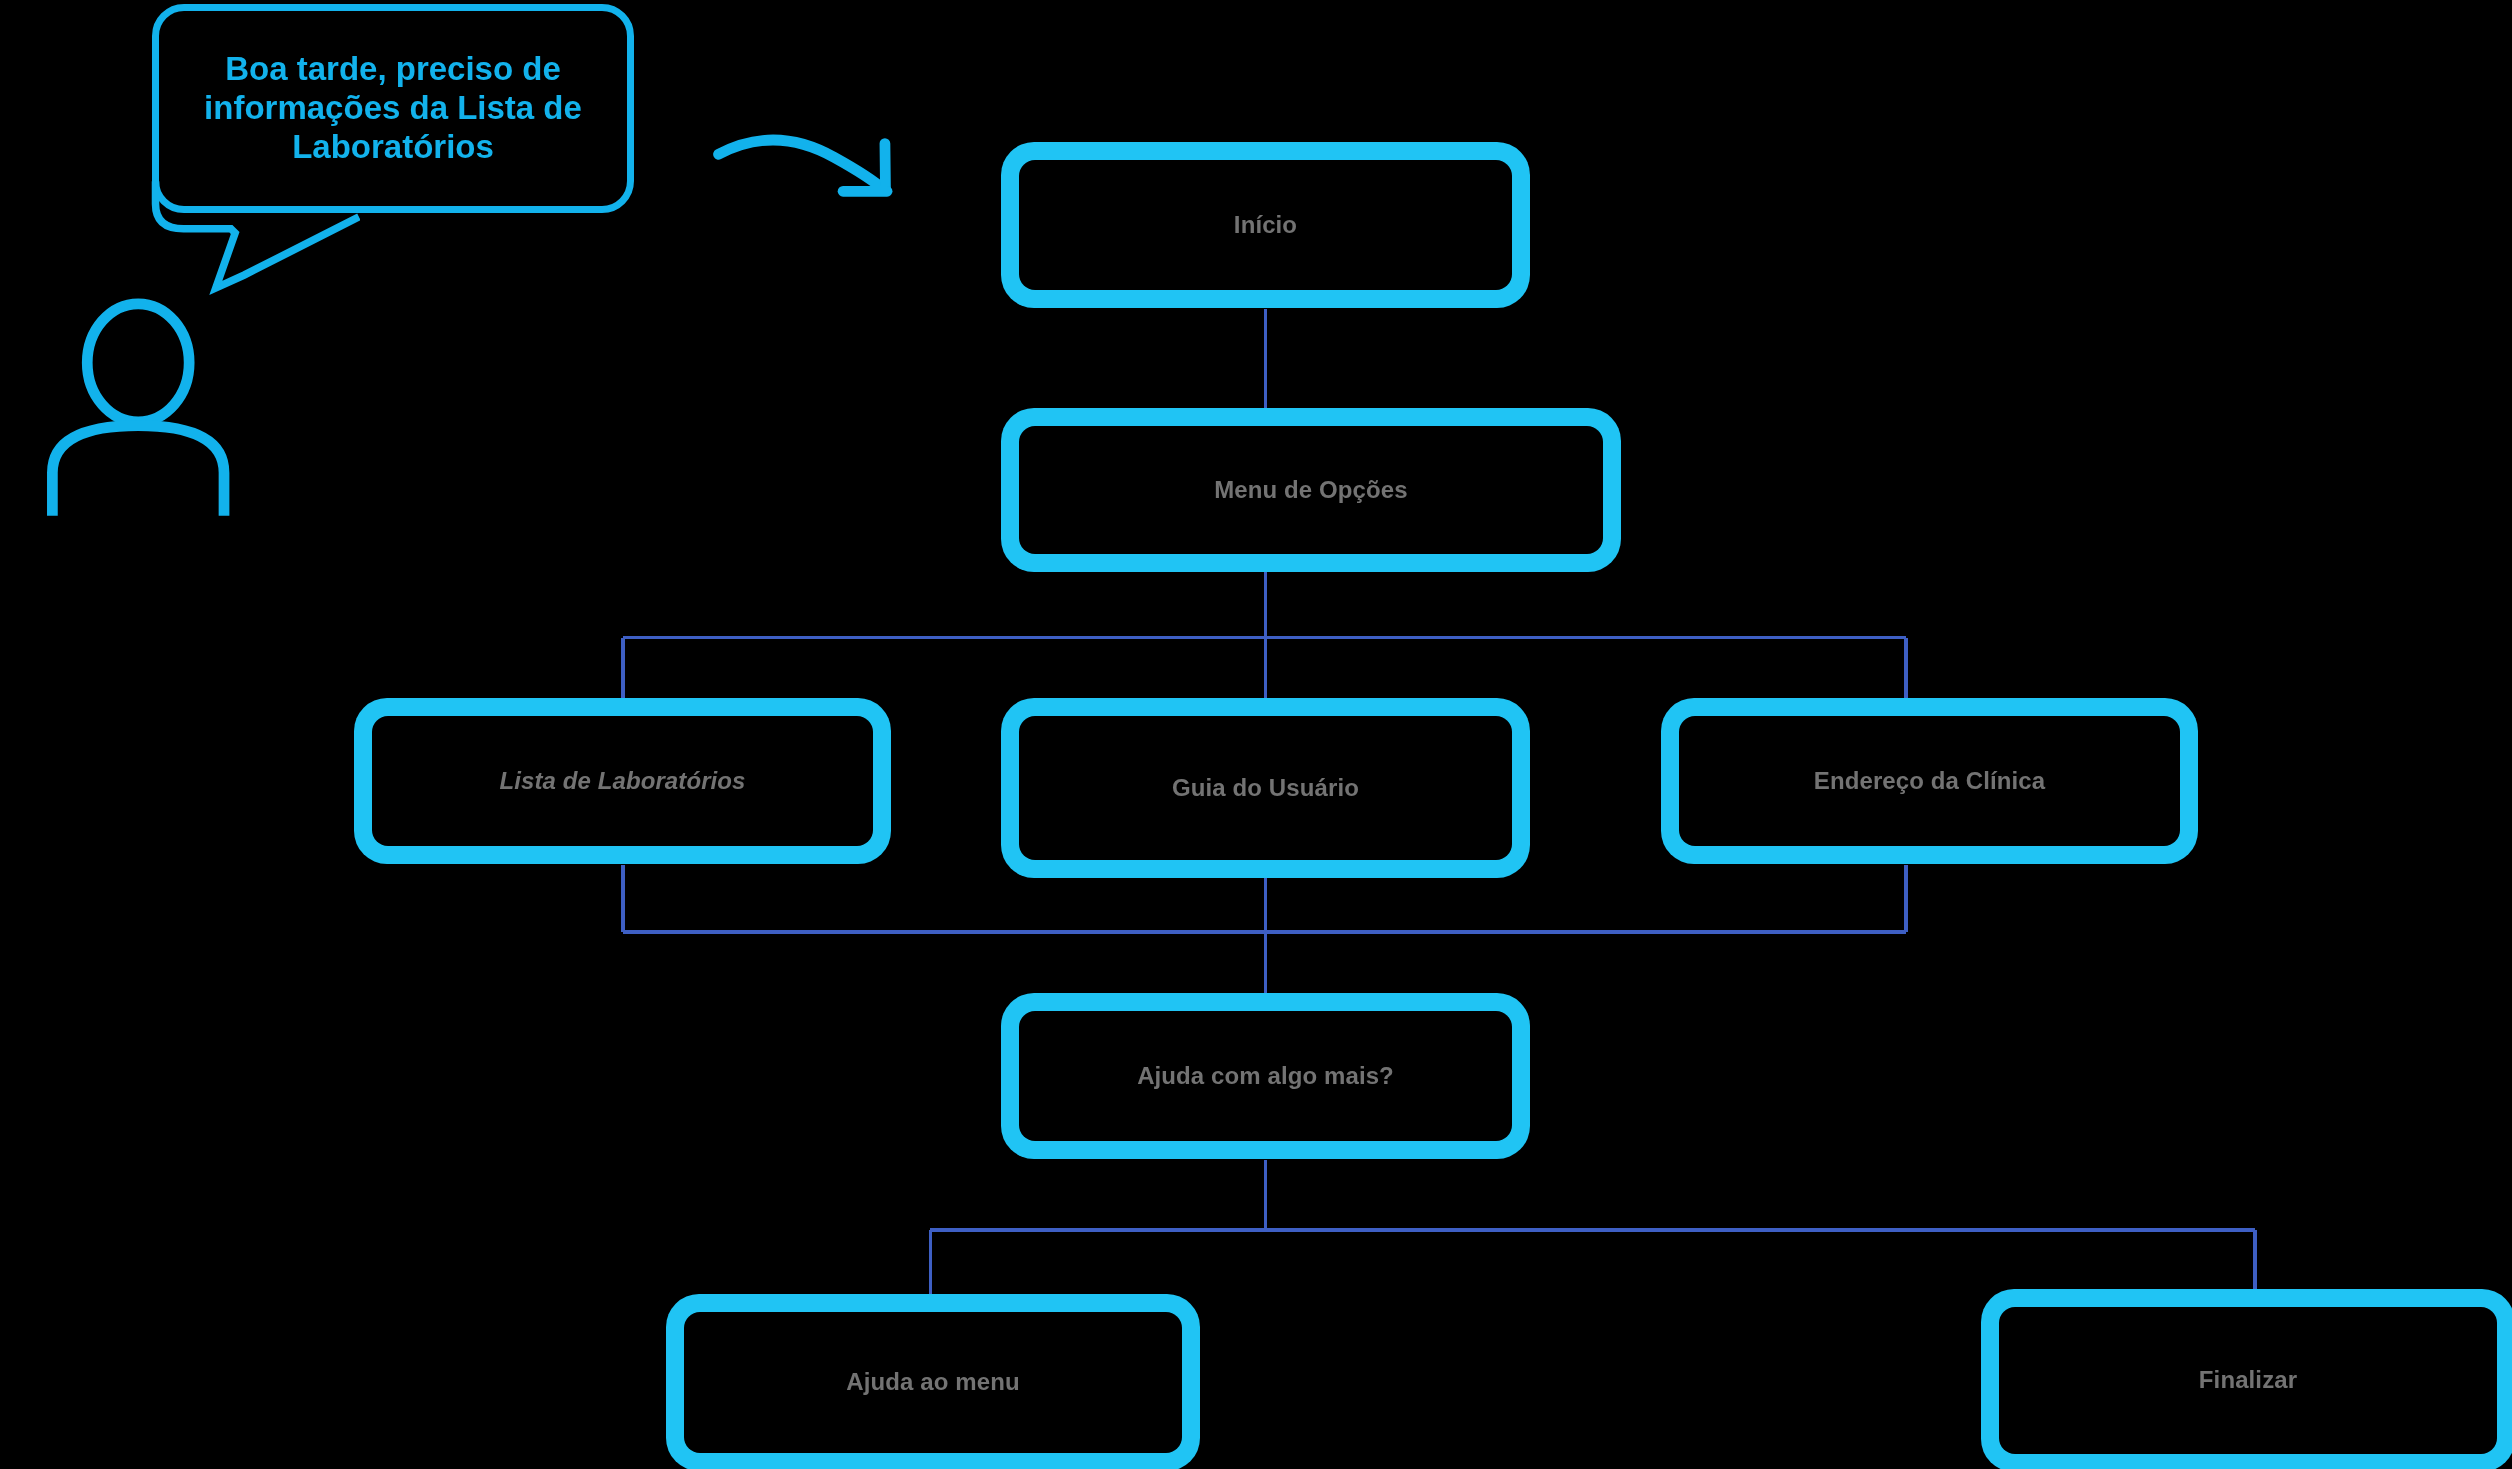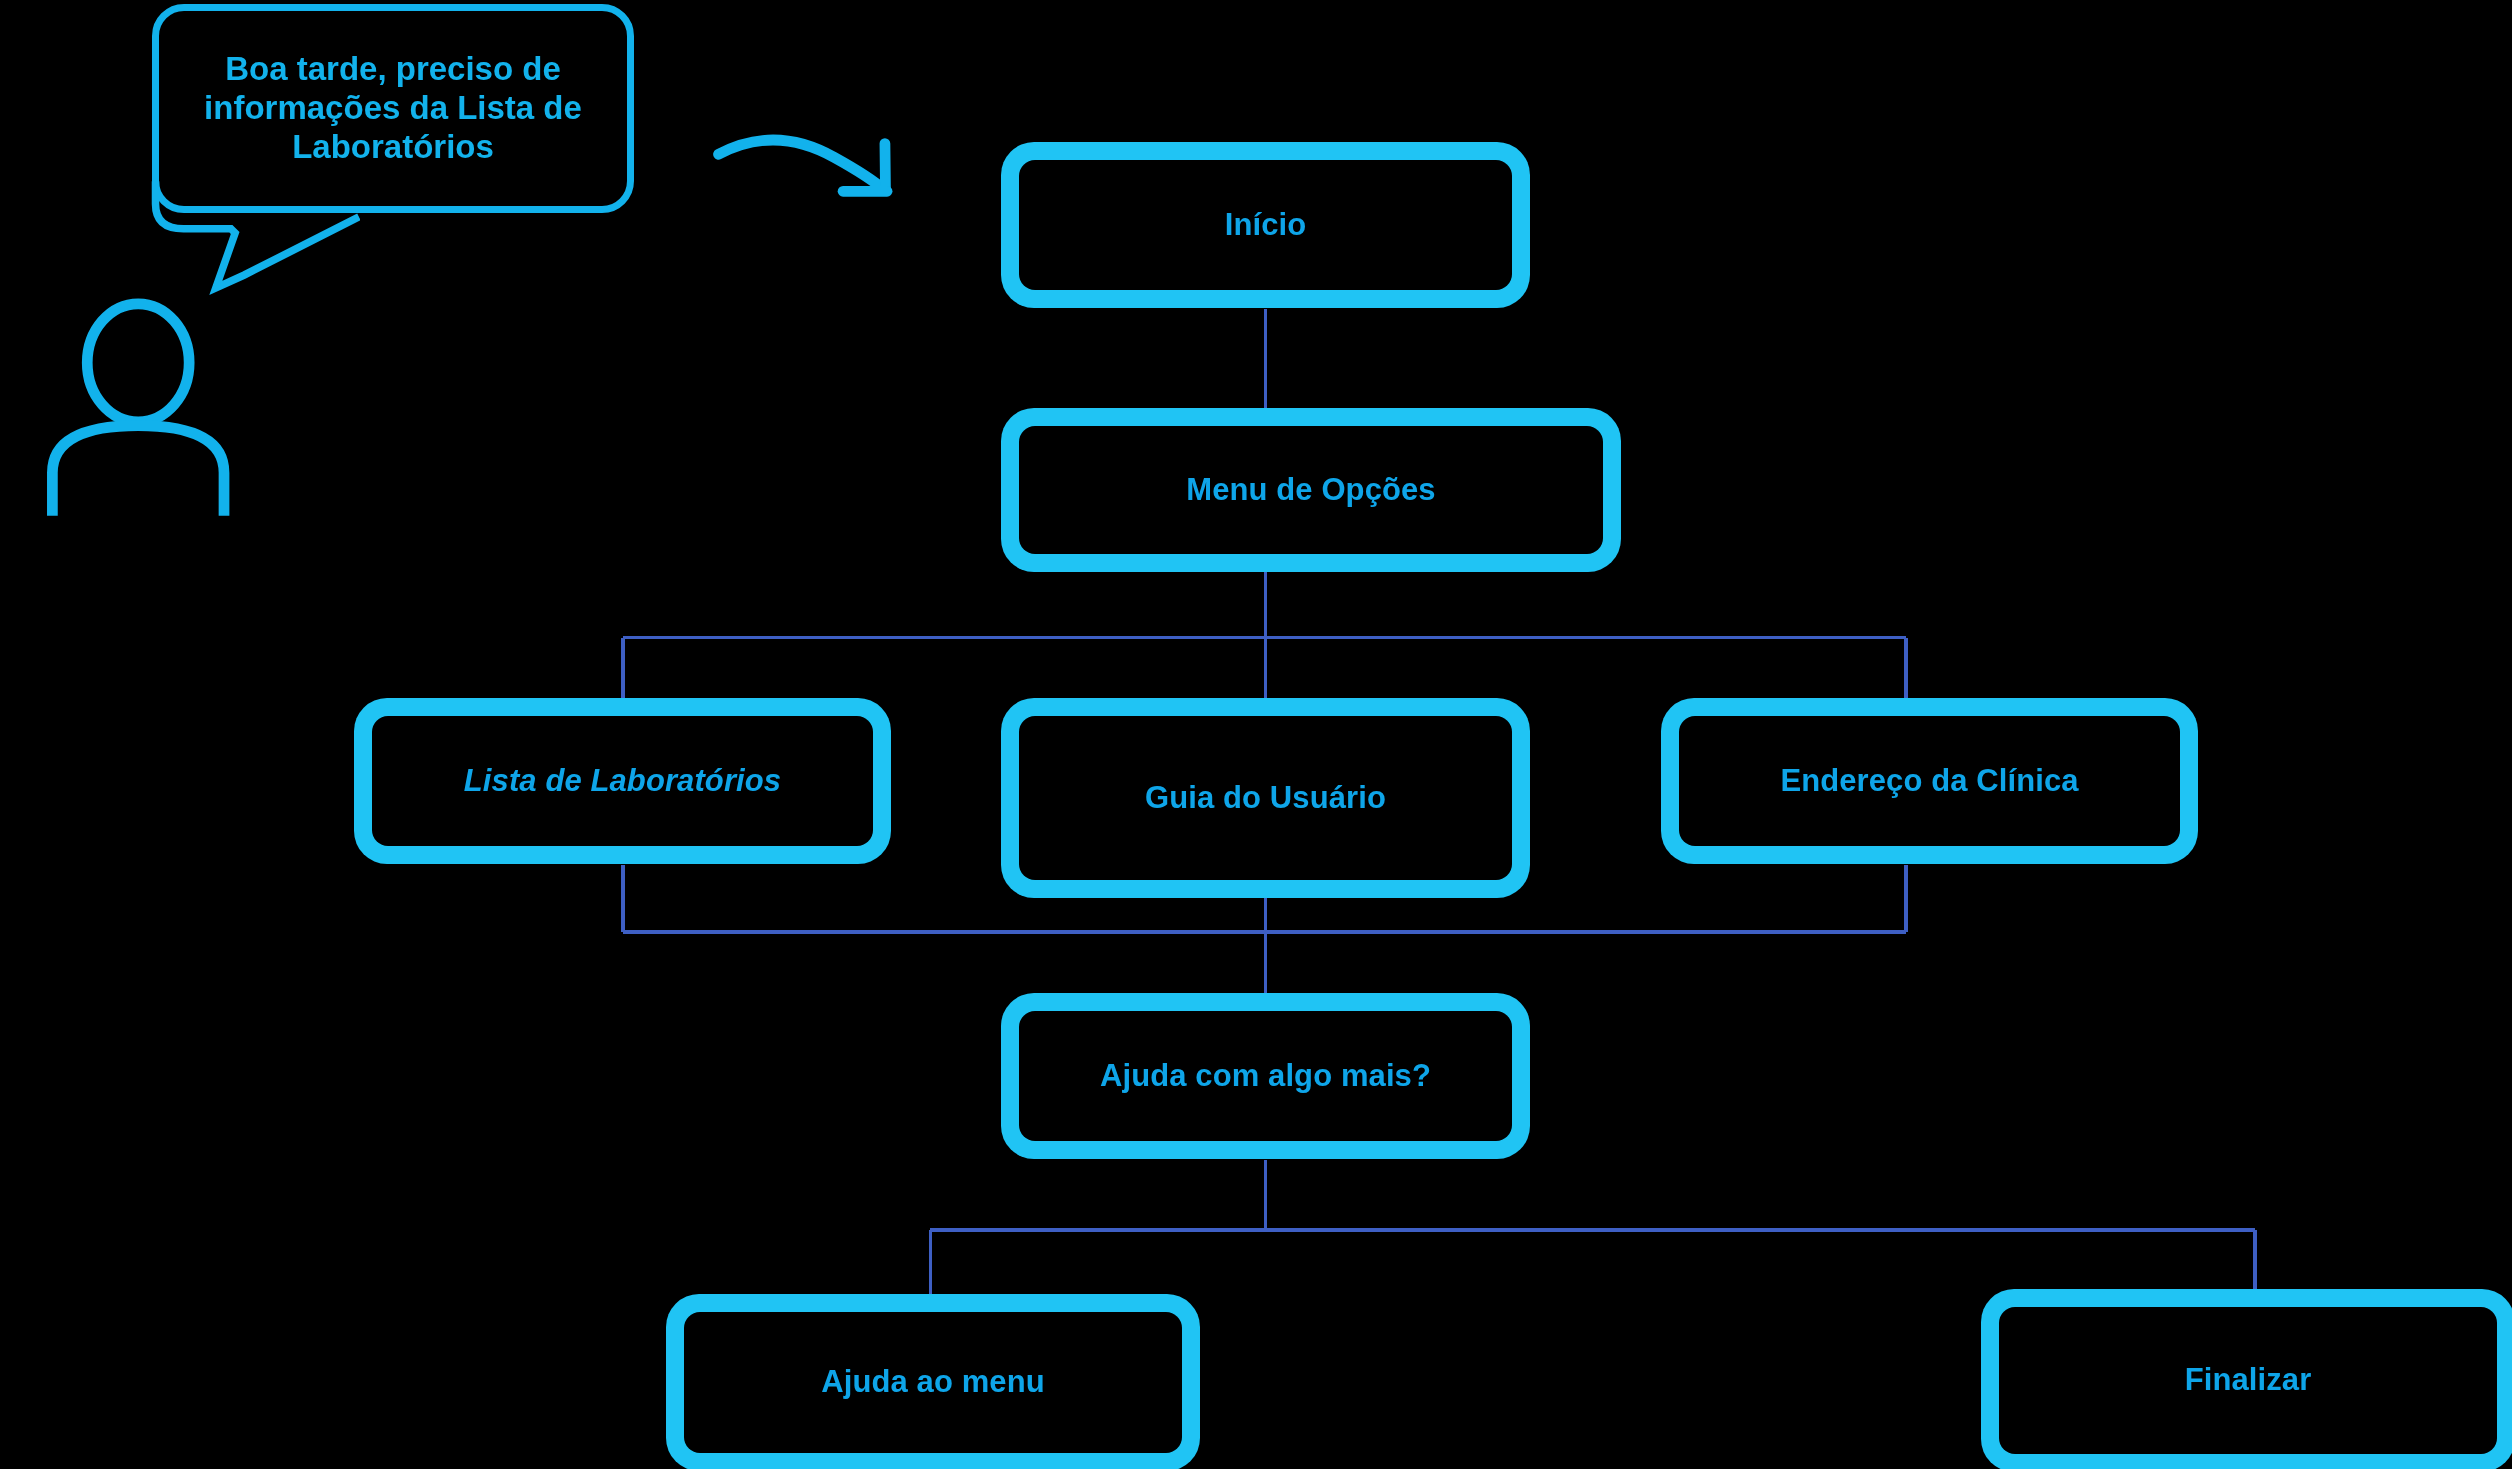--- a/index.html
+++ b/index.html
@@ -41,23 +41,23 @@
     box-sizing: border-box;
     width: 100%;
     height: 100%;
     background: #000000;
     border-radius: 16px;
     display: flex;
     align-items: center;
     justify-content: center;
   }
   .node .label {
-    color: #0ea5e9;
+    color: #737373;
     font-weight: bold;
-    font-size: 31px;
+    font-size: 24px;
     letter-spacing: 0.1px;
     text-align: center;
     white-space: nowrap;
     line-height: 1.1;
   }
   
   #bubble {
     position: absolute;
     left: 152px;
     top: 4.3px;
@@ -172,21 +172,21 @@
       <span class="label">Menu de Opções</span>
     </div>
   </div>
 
   <div class="node" style="left:354px; top:698px; width:537px; height:166px;font-style:italic;">
     <div class="inner">
       <span class="label">Lista de Laboratórios</span>
     </div>
   </div>
 
-  <div class="node" style="left:1001px; top:698px; width:529px; height:200px;">
+  <div class="node" style="left:1001px; top:698px; width:529px; height:180px;">
     <div class="inner">
       <span class="label">Guia do Usuário</span>
     </div>
   </div>
 
   <div class="node" style="left:1635px; top:698px; width:537px; height:166px;margin-left:26px;">
     <div class="inner">
       <span class="label">Endereço da Clínica</span>
     </div>
   </div>

